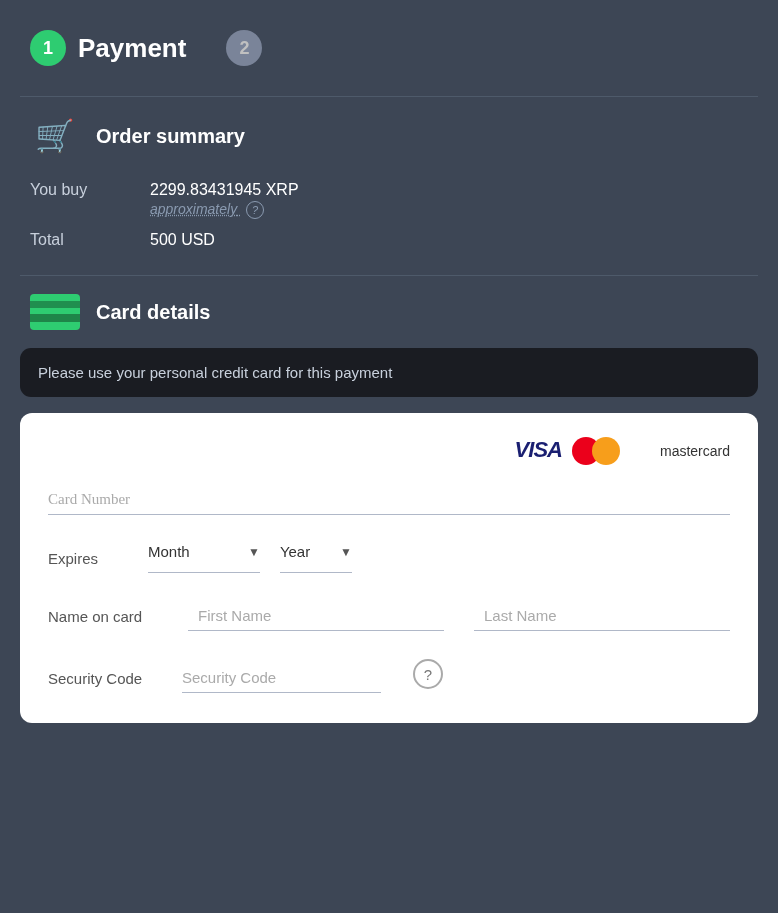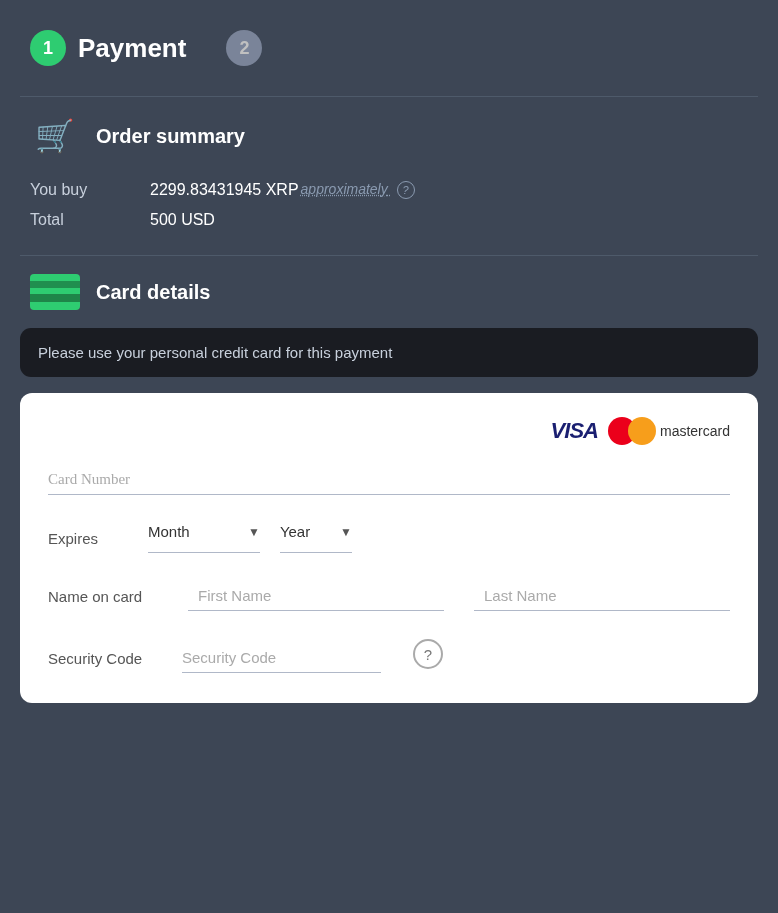--- a/index.html
+++ b/index.html
@@ -137,21 +137,21 @@
     }
     .order-value-sub {
       font-size: 14px;
       color: #8a9ab0;
       text-decoration: underline dotted;
       cursor: default;
       font-style: italic;
     }
     .order-value-col {
       display: flex;
-      flex-direction: row;
+      flex-direction: column;
       gap: 2px;
     }
     .info-icon {
       display: inline-flex;
       align-items: center;
       justify-content: center;
       width: 18px;
       height: 18px;
       border-radius: 50%;
       border: 1.5px solid #8a9ab0;
@@ -184,21 +184,21 @@
       background: #ffffff;
       border-radius: 12px;
       padding: 24px 28px 30px 28px;
       margin: 0 0 0 0;
     }
 
     
     .card-logos {
       display: flex;
       justify-content: flex-end;
-      align-items: center;
+      align-items: flex-start;
       gap: 10px;
       margin-bottom: 20px;
     }
     .visa-logo {
       font-size: 22px;
       font-weight: 900;
       color: #1a1f71;
       letter-spacing: -1px;
       font-style: italic;
     }
@@ -217,20 +217,21 @@
       width: 28px;
       height: 28px;
       border-radius: 50%;
       background: #f79e1b;
       margin-left: -12px;
     }
     .mc-text {
       font-size: 14px;
       color: #333;
       font-weight: 500;
+      margin-left: 36px;
     }
 
     
     .form-field {
       margin-bottom: 28px;
     }
     .field-input {
       width: 100%;
       border: none;
       border-bottom: 1.5px solid #b0b8c8;

